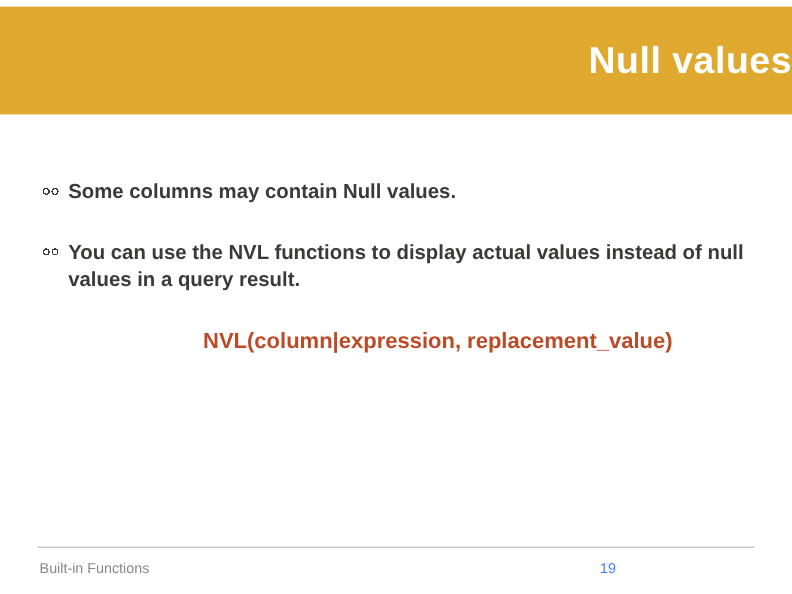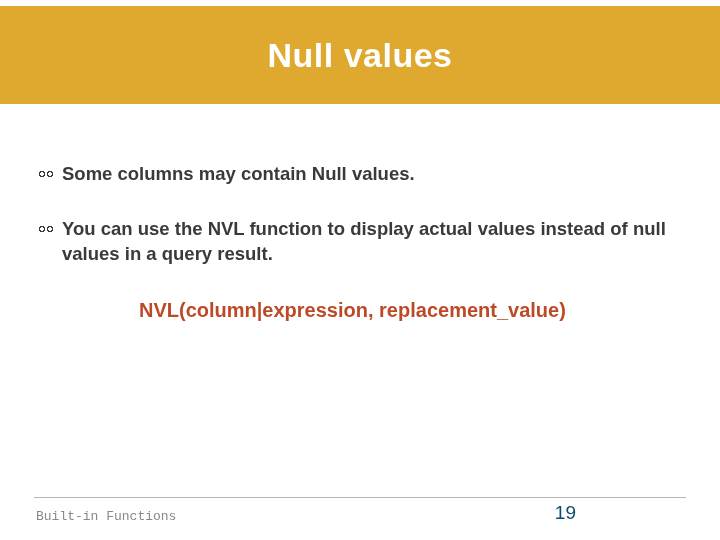--- a/index.html
+++ b/index.html
@@ -16,21 +16,21 @@
     height: 540px;
     position: relative;
     box-sizing: border-box;
   }
   .title-band {
     width: 100%;
     height: 98px;
     background: #dfa92f;
     display: flex;
     align-items: center;
-    justify-content: center;
+    justify-content: flex-end;
     margin-top: 6px;
   }
   .title-band h1 {
     margin: 0;
     color: #fff;
     font-family: Arial, "Arial Black", sans-serif;
     font-weight: 900;
     font-size: 34px;
     letter-spacing: 0.5px;
   }
@@ -56,62 +56,62 @@
     background-image:
       radial-gradient(circle at 4px 6px, transparent 2px, #3a3a39 2px, #3a3a39 3.2px, transparent 3.2px),
       radial-gradient(circle at 12px 6px, transparent 2px, #3a3a39 2px, #3a3a39 3.2px, transparent 3.2px);
     background-repeat: no-repeat;
   }
   .justify { text-align: justify; }
   .syntax {
     color: #bc4a27;
     font-weight: bold;
     font-size: 20px;
-    margin: 4px 0 34px 101px;
+    margin: 4px 0 34px 76px;
+    text-align: center;
   }
   .footer-rule {
     position: absolute;
     left: 34px;
     right: 34px;
     bottom: 48px;
     border-top: 1px solid #b5b5b5;
   }
   .footer-left {
     position: absolute;
     left: 36px;
     bottom: 22px;
     font-size: 13px;
     color: #888;
-    font-family: Liberation Mono, monospace;
   }
   .footer-page {
     position: absolute;
-    right: 144px;
+    right: 160px;
     bottom: 22px;
-    font-size: 19px;
-    color: #0c4a6e;
+    font-size: 13px;
+    color: #3b82f6;
   }
 </style>
 </head>
 <body>
 
 <div class="slide">
 
   <div class="title-band">
     <h1>Null values</h1>
   </div>
 
   <div class="content">
 
     <div class="bullet">
       <span>Some columns may contain Null values.</span>
     </div>
 
     <div class="bullet">
-      <span>You can use the </span><b>NVL function</b><span> to display actual values instead of null values in a query result.</span>
+      <span>You can use the </span><b>NVL functions</b><span> to display actual values instead of null values in a query result.</span>
     </div>
 
     <div class="syntax">NVL(column|expression, replacement_value)</div>
 
 
   </div>
 
   <div class="footer-rule"></div>
   <div class="footer-left">Built-in Functions</div>
   <div class="footer-page">19</div>

